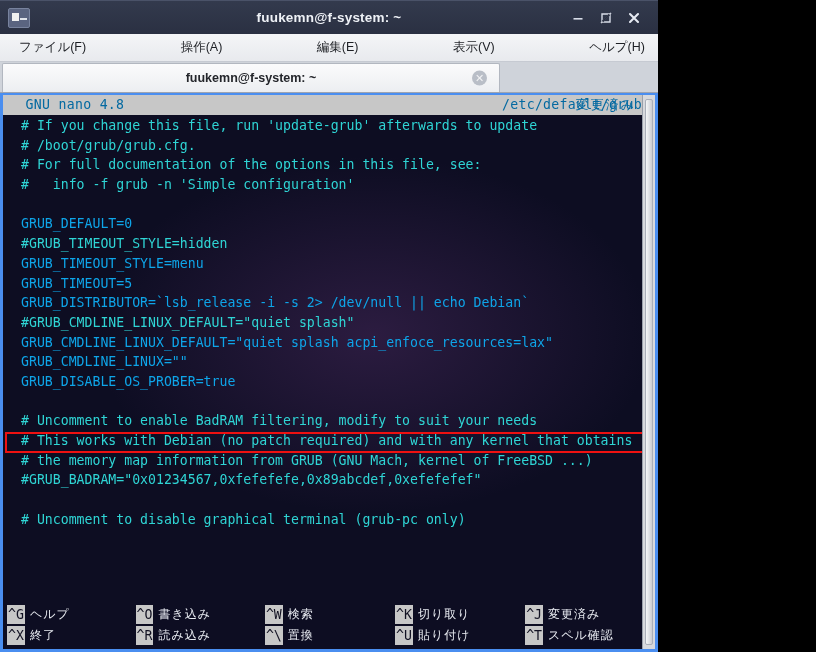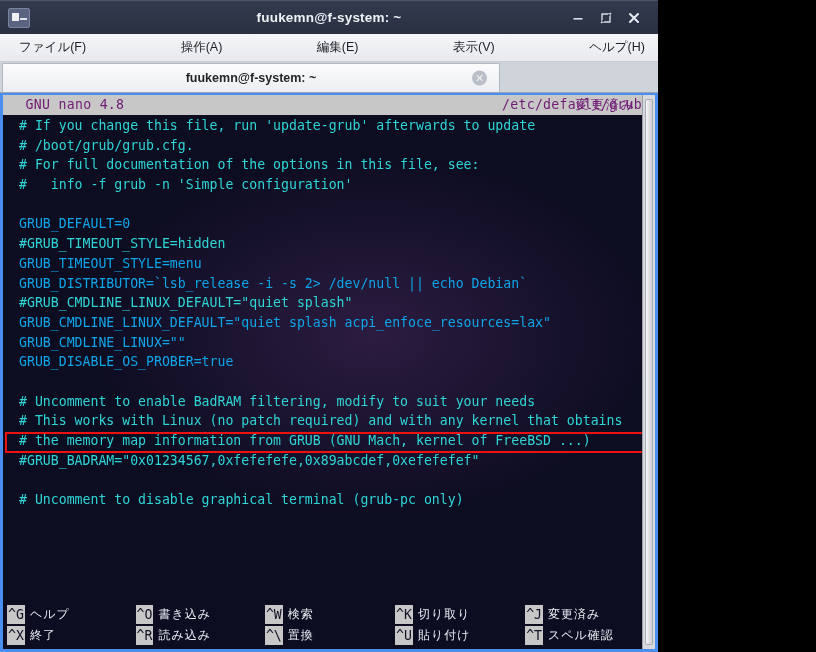--- a/index.html
+++ b/index.html
@@ -129,43 +129,44 @@
   }
   
   #terminal::before {
     content:""; position:absolute; left:90px; top:60px;
     width:560px; height:360px; pointer-events:none;
     background: radial-gradient(ellipse at center, rgba(90,50,110,.40), rgba(90,50,110,0) 70%);
   }
   #nano-title {
     height: 20px; min-height: 20px;
     background: #c7c7c7;
-    color: #701a75;
+    color: #0369a1;
     display: flex; align-items: center;
     padding: 0 6px;
     position: relative; z-index: 3;
     font-size: 13.2px;
     letter-spacing: .3px;
   }
   #nano-title .nt-left { white-space: pre; }
   #nano-title .nt-center {
     position: absolute; left:0; right:0; text-align:right;
     pointer-events:none;
   }
   #nano-title .nt-right {
     margin-left: auto;
     font-family: "DejaVu Sans", sans-serif;
     letter-spacing: 2px;
     font-size: 13px;
   }
   #nano-body {
     flex: 1;
-    padding: 1px 0 0 16px;
+    padding: 1px 0 0 5px;
     position: relative; z-index: 2;
     min-height: 0;
+    margin-left: 13px;
   }
   .line { white-space: pre; height: 19.7px; }
   .c-comment { color: #2fd5d5; }
   .c-plain   { color: #0ea5e9; }
   .c-blank   { color: transparent; }
 
   #hl-box {
     position: absolute;
     left: 2px; top: 328px;
     width: 748px; height: 21px;
@@ -265,28 +266,29 @@
 
       <div id="nano-body">
           <div class="line c-comment"># If you change this file, run 'update-grub' afterwards to update</div>
           <div class="line c-comment"># /boot/grub/grub.cfg.</div>
           <div class="line c-comment"># For full documentation of the options in this file, see:</div>
           <div class="line c-comment">#   info -f grub -n 'Simple configuration'</div>
           <div class="line c-blank"> </div>
           <div class="line c-plain">GRUB_DEFAULT=0</div>
           <div class="line c-comment">#GRUB_TIMEOUT_STYLE=hidden</div>
           <div class="line c-plain">GRUB_TIMEOUT_STYLE=menu</div>
+          <div class="line c-plain">GRUB_TIMEOUT=5</div>
           <div class="line c-plain">GRUB_DISTRIBUTOR=`lsb_release -i -s 2&gt; /dev/null || echo Debian`</div>
           <div class="line c-comment">#GRUB_CMDLINE_LINUX_DEFAULT="quiet splash"</div>
           <div class="line c-plain">GRUB_CMDLINE_LINUX_DEFAULT="quiet splash acpi_enfoce_resources=lax"</div>
           <div class="line c-plain">GRUB_CMDLINE_LINUX=""</div>
           <div class="line c-plain">GRUB_DISABLE_OS_PROBER=true</div>
           <div class="line c-blank"> </div>
           <div class="line c-comment"># Uncomment to enable BadRAM filtering, modify to suit your needs</div>
-          <div class="line c-comment"># This works with Linux (no patch required) and with any kernel that obtains</div>
+          <div class="line c-comment"># This works with Debian (no patch required) and with any kernel that obtains</div>
           <div class="line c-comment"># the memory map information from GRUB (GNU Mach, kernel of FreeBSD ...)</div>
           <div class="line c-comment">#GRUB_BADRAM="0x01234567,0xfefefefe,0x89abcdef,0xefefefef"</div>
           <div class="line c-blank"> </div>
           <div class="line c-comment"># Uncomment to disable graphical terminal (grub-pc only)</div>
           <div class="line c-blank"> </div>
         </div>
 
       <div id="hl-box" style="top: 337.2px;"></div>
 
       <div id="nano-keys">

